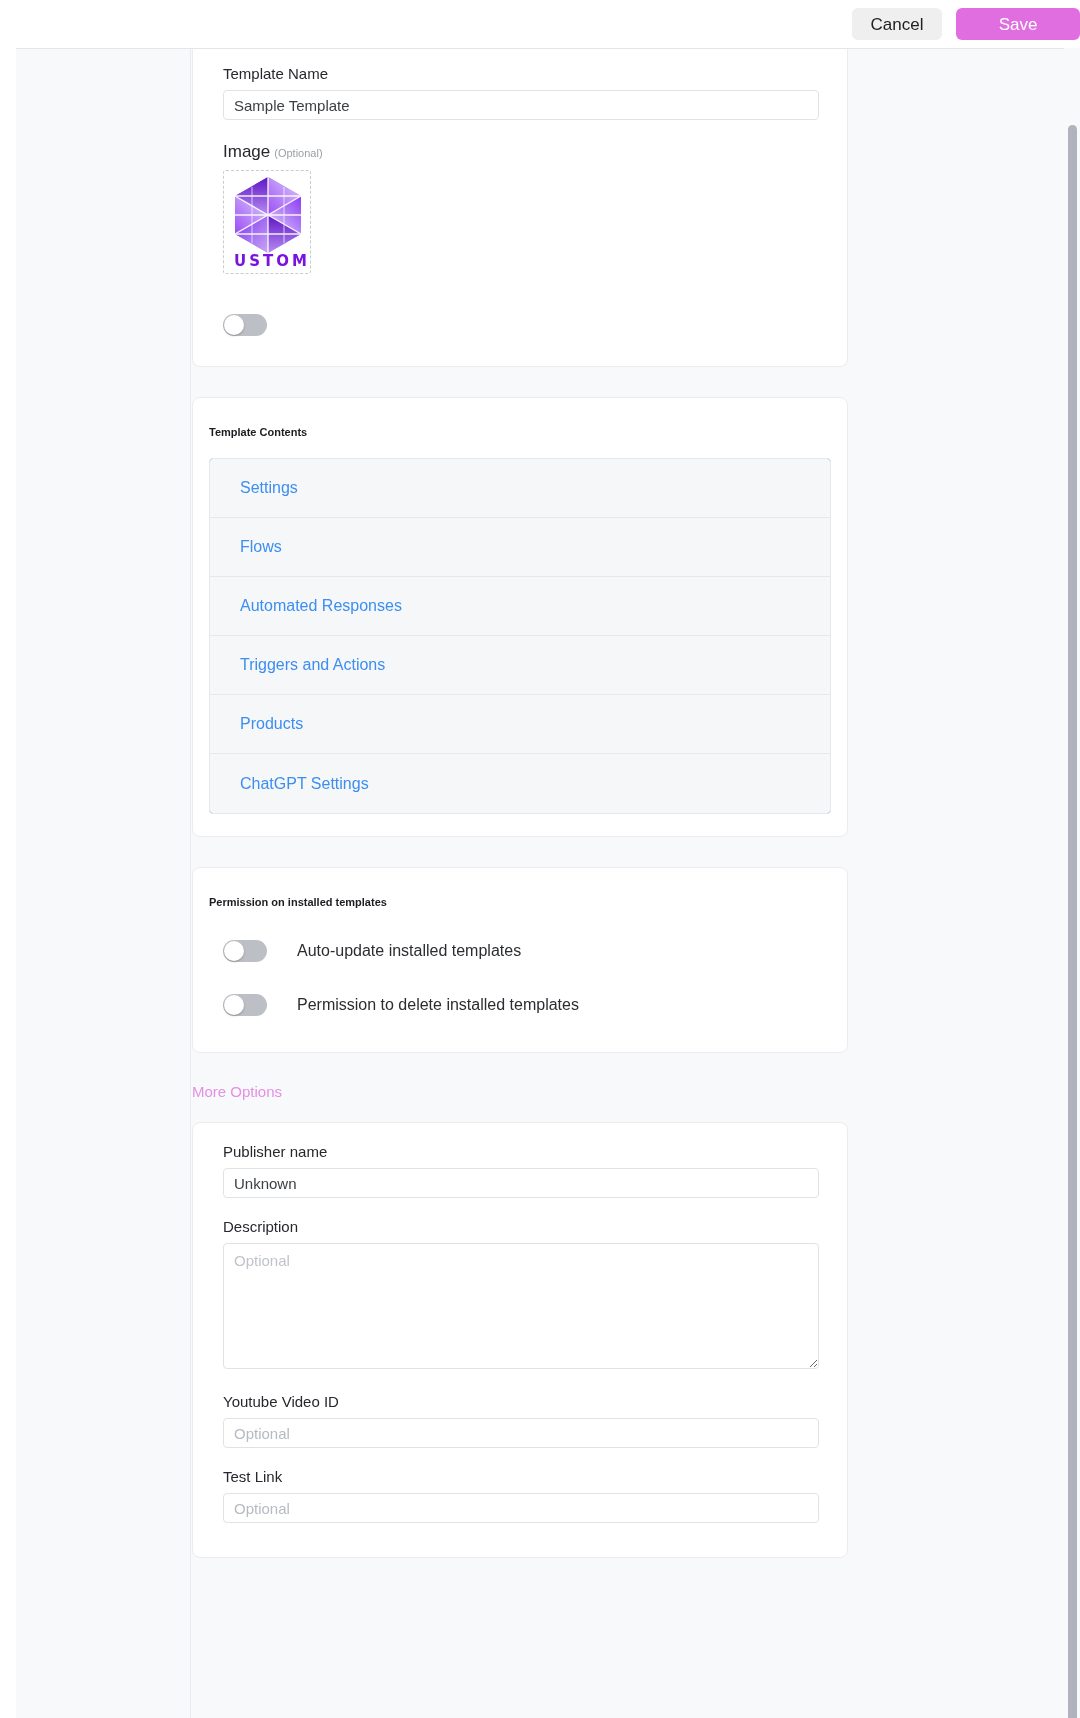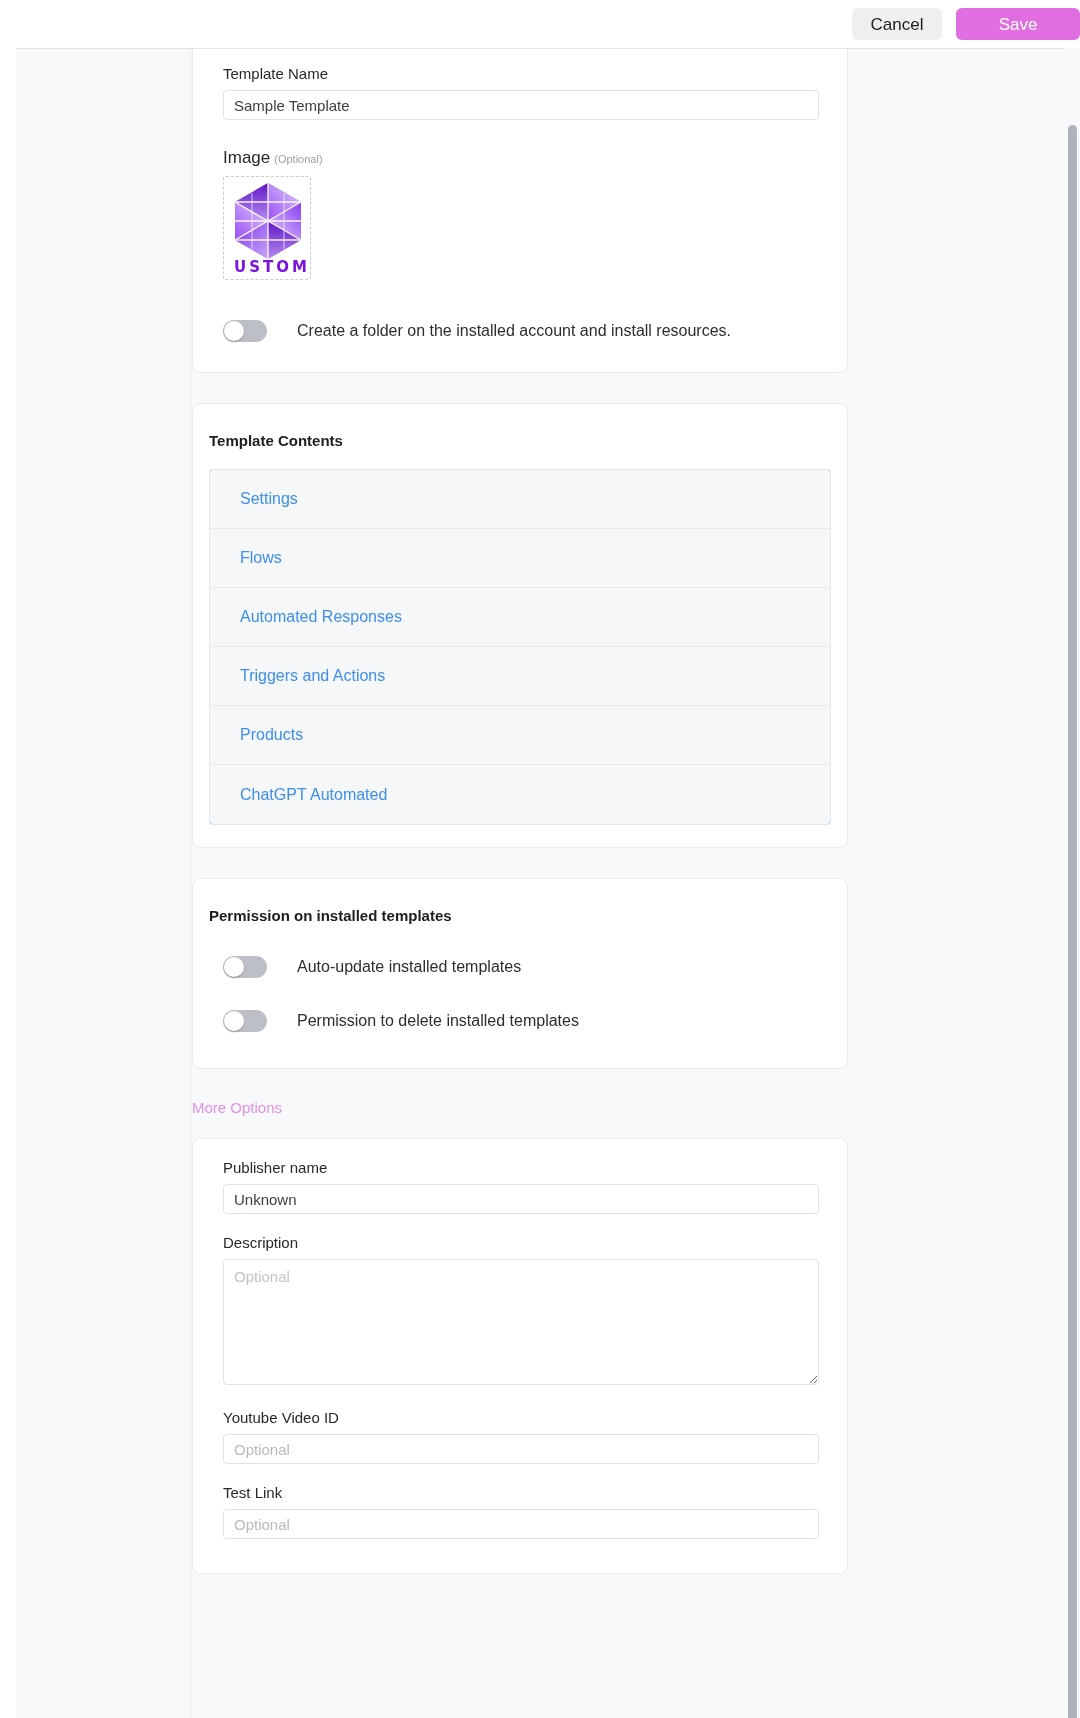--- a/index.html
+++ b/index.html
@@ -106,21 +106,21 @@
     border-radius: 4px;
     padding: 0 10px;
     font-size: 15px;
     font-family: "Liberation Sans", sans-serif;
     color: #3c4043;
     background: #ffffff;
     outline: none;
   }
   .text-input::placeholder { color: #b6bbc2; }
 
-  .image-label { margin-top: 28px; }
+  .image-label { margin-top: 22px; }
   .image-label .big { font-size: 17px; color: #26282d; }
 
   .image-drop {
     margin-top: 8px;
     width: 88px;
     height: 104px;
     border: 1px dashed #c8ccd2;
     border-radius: 3px;
     background: #ffffff;
     overflow: hidden;
@@ -173,21 +173,21 @@
     box-shadow: 0 1px 2px rgba(0,0,0,.25);
   }
   .toggle-label {
     margin-left: 30px;
     font-size: 16px;
     color: #2b2d31;
   }
 
   
   .card-title {
-    font-size: 15px;
+    font-size: 11px;
     font-weight: bold;
     color: #1b1d21;
     padding: 28px 0 0 16px;
   }
   .content-list {
     margin: 20px 16px 22px 16px;
     border: 1px solid #e6e8eb;
     border-radius: 4px;
     background: #0ea5e9;
     overflow: hidden;
@@ -330,21 +330,20 @@
                   </g>
                 </g>
               </svg>
             </div>
             <div class="logo-word">USTOM</div>
           </div>
         </div>
 
         <div class="toggle-row">
           <div class="toggle"></div>
-          <span class="toggle-label">Create a folder on the installed account and install resources.</span>
         </div>
       </div>
 
       
       <div class="card" id="card-contents">
         <div class="card-title">Template Contents</div>
         <div class="content-list">
           <div class="content-row">
             <span class="link">Settings</span>
           </div>
@@ -354,21 +353,21 @@
           <div class="content-row">
             <span class="link">Automated Responses</span>
           </div>
           <div class="content-row">
             <span class="link">Triggers and Actions</span>
           </div>
           <div class="content-row">
             <span class="link">Products</span>
           </div>
           <div class="content-row">
-            <span class="link">ChatGPT Automated</span>
+            <span class="link">ChatGPT Settings</span>
           </div>
         </div>
       </div>
 
       
       <div class="card" id="card-perm">
         <div class="card-title">Permission on installed templates</div>
 
         <div class="perm-toggle-row">
           <div class="toggle"></div>

